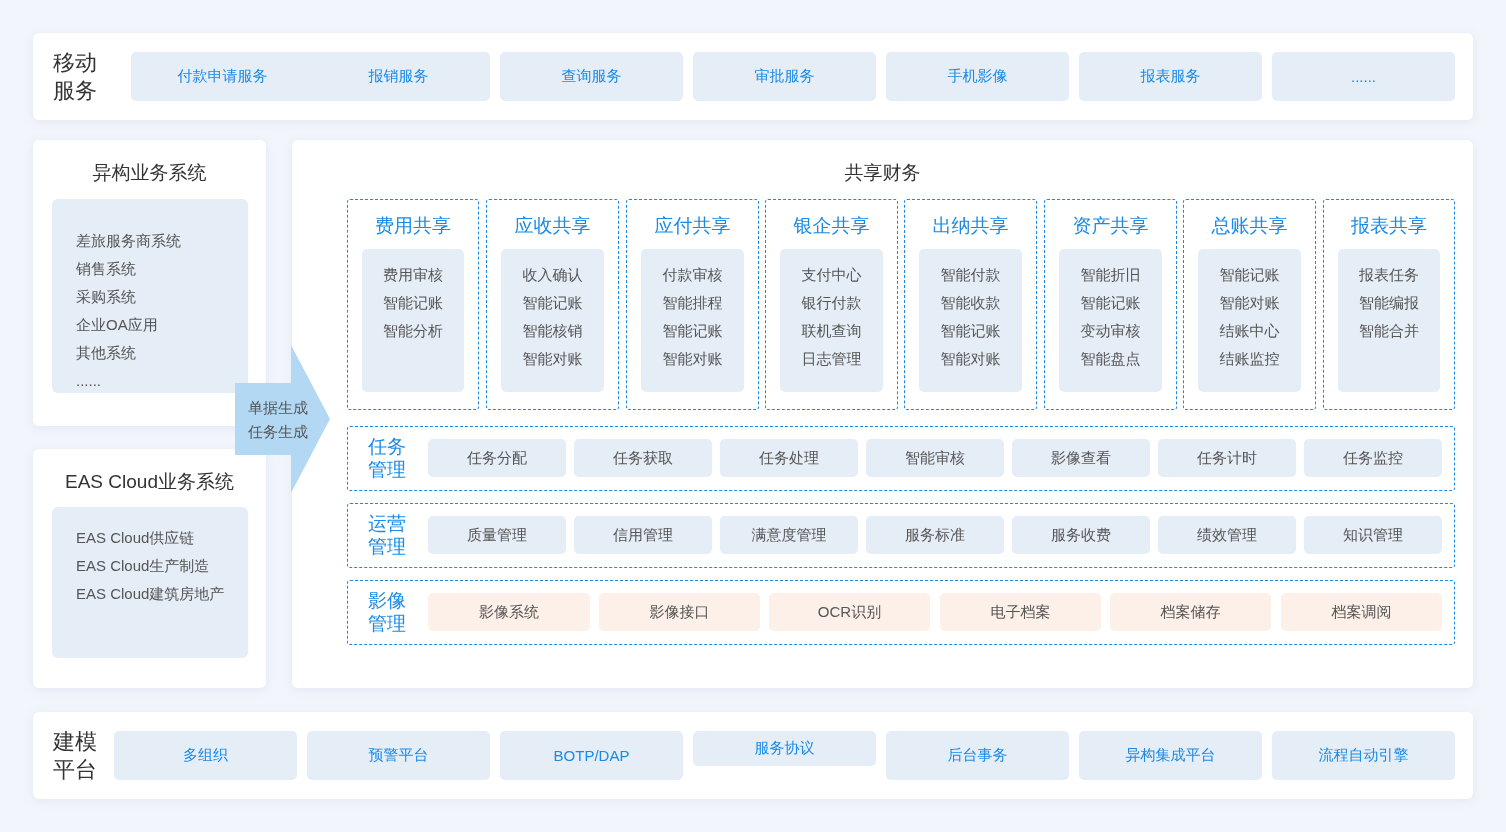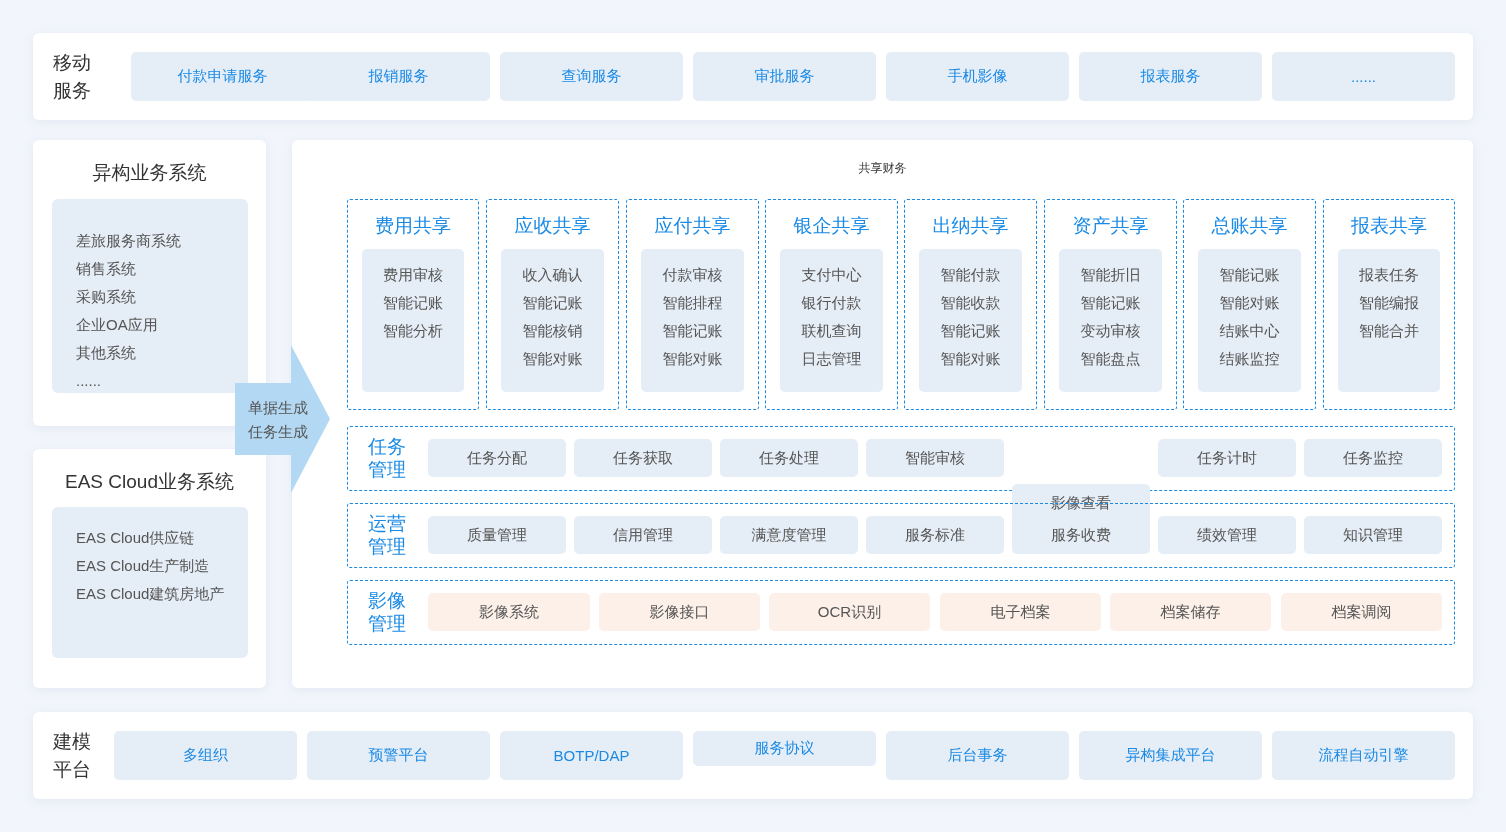--- a/index.html
+++ b/index.html
@@ -11,21 +11,21 @@
     position: relative;
   }
   .panel {
     position: absolute;
     background: #ffffff;
     border-radius: 6px;
     box-shadow: 0 2px 10px rgba(180, 195, 225, 0.25);
   }
   .row-label {
     position: absolute;
-    font-size: 19px;
+    font-size: 22px;
     line-height: 28px;
     color: #333;
     width: 48px;
   }
   .pill {
     position: absolute;
     background: #e5edf6;
     border-radius: 5px;
     color: #1a8ae5;
     font-size: 15px;
@@ -62,21 +62,21 @@
     width: 76px;
     font-size: 15px;
     line-height: 24px;
     color: #555;
     text-align: center;
   }
   .main-title {
     position: absolute;
     left: 292px; width: 1181px; top: 160px;
     text-align: center;
-    font-size: 12px;
+    font-size: 19px;
     color: #333;
   }
   .share-col {
     position: absolute;
     top: 199px; height: 211px;
     border: 1.5px dashed #1a8ae5;
     border-radius: 3px;
   }
   .share-col .col-title {
     position: absolute;
@@ -246,21 +246,21 @@
 
 <div class="band" style="top:426px;height:65px;">
   <div class="band-label" style="top:8px;">
     <div>任务</div>
     <div>管理</div>
   </div>
   <div class="band-pill" style="left:80px;width:138px;">任务分配</div>
   <div class="band-pill" style="left:226px;width:138px;">任务获取</div>
   <div class="band-pill" style="left:372px;width:138px;">任务处理</div>
   <div class="band-pill" style="left:518px;width:138px;">智能审核</div>
-  <div class="band-pill" style="left:664px;width:138px;margin-top:45px;">影像查看</div>
+  <div class="band-pill" style="left:664px;width:138px;">影像查看</div>
   <div class="band-pill" style="left:810px;width:138px;">任务计时</div>
   <div class="band-pill" style="left:956px;width:138px;">任务监控</div>
 </div>
 
 <div class="band" style="top:503px;height:65px;">
   <div class="band-label" style="top:8px;">
     <div>运营</div>
     <div>管理</div>
   </div>
   <div class="band-pill" style="left:80px;width:138px;">质量管理</div>

